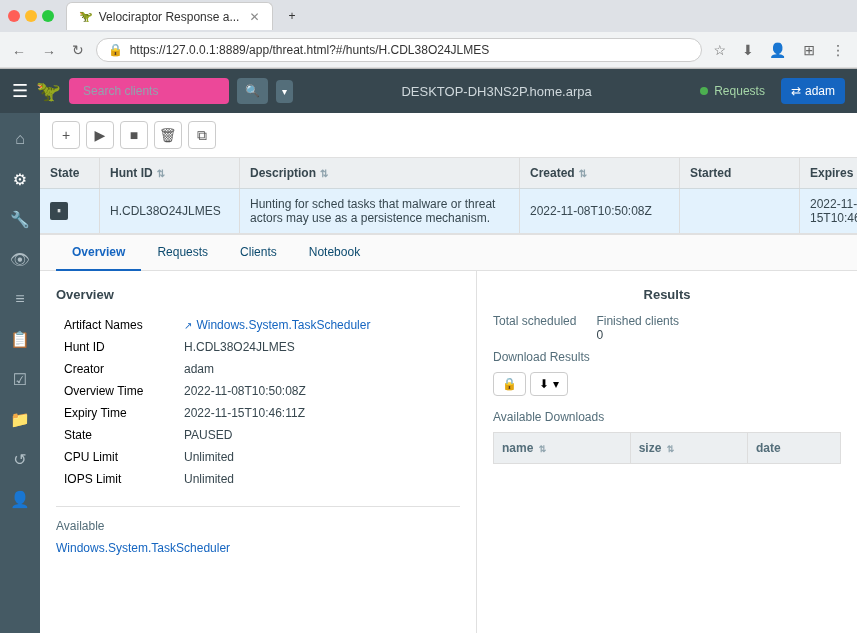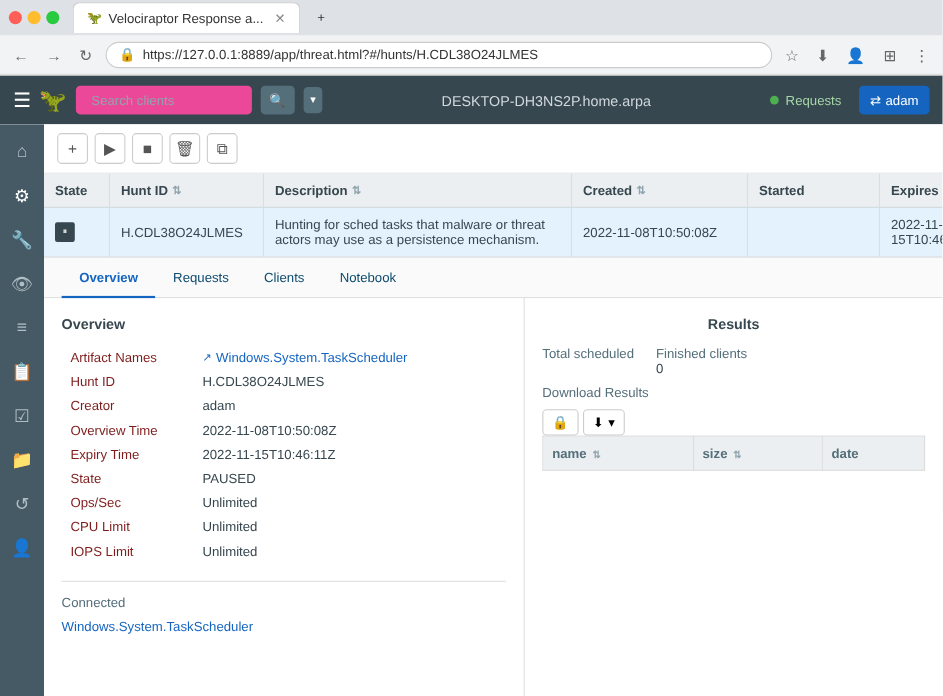--- a/index.html
+++ b/index.html
@@ -320,21 +320,21 @@
     .info-table {
       width: 100%;
       border-collapse: collapse;
     }
     .info-table tr td {
       padding: 4px 8px;
       font-size: 12px;
       vertical-align: top;
     }
     .info-table tr td:first-child {
-      color: #7f1d1d;
+      color: #000000;
       width: 120px;
       font-weight: 500;
     }
     .info-table tr td:last-child {
       color: #37474f;
     }
     .artifact-link {
       color: #1565c0;
       text-decoration: none;
       display: flex;
@@ -565,36 +565,32 @@
               </tr>
               <tr>
                 <td>Expiry Time</td>
                 <td>2022-11-15T10:46:11Z</td>
               </tr>
               <tr>
                 <td>State</td>
                 <td>PAUSED</td>
               </tr>
               <tr>
-                <td>Ops/Sec</td>
-                <td>Unlimited</td>
-              </tr>
-              <tr>
                 <td>CPU Limit</td>
                 <td>Unlimited</td>
               </tr>
               <tr>
                 <td>IOPS Limit</td>
                 <td>Unlimited</td>
               </tr>
             </tbody>
               </table>
 
             <div class="params-section">
-              <div class="params-title">Connected</div>
+              <div class="params-title">Available</div>
               <a class="params-value" href="#">Windows.System.TaskScheduler</a>
             </div>
           </div>
 
           <div class="detail-right">
             <div class="results-label">Results</div>
 
             <div style="display:flex; gap:20px;">
               <div>
                 <div class="results-key">Total scheduled</div>
@@ -611,20 +607,21 @@
                 <button class="dl-btn">
                   <span>🔒</span>
                 </button>
                 <button class="dl-btn">
                   <span>⬇</span>
                   <span>▾</span>
                 </button>
               </div>
             </div>
 
+            <div class="available-downloads-title">Available Downloads</div>
             <table class="dl-table">
               <thead>
                 <tr>
                   <th>name <span class="sort-arrows">⇅</span></th>
                   <th>size <span class="sort-arrows">⇅</span></th>
                   <th>date</th>
                 </tr>
               </thead>
               <tbody>
               </tbody>

